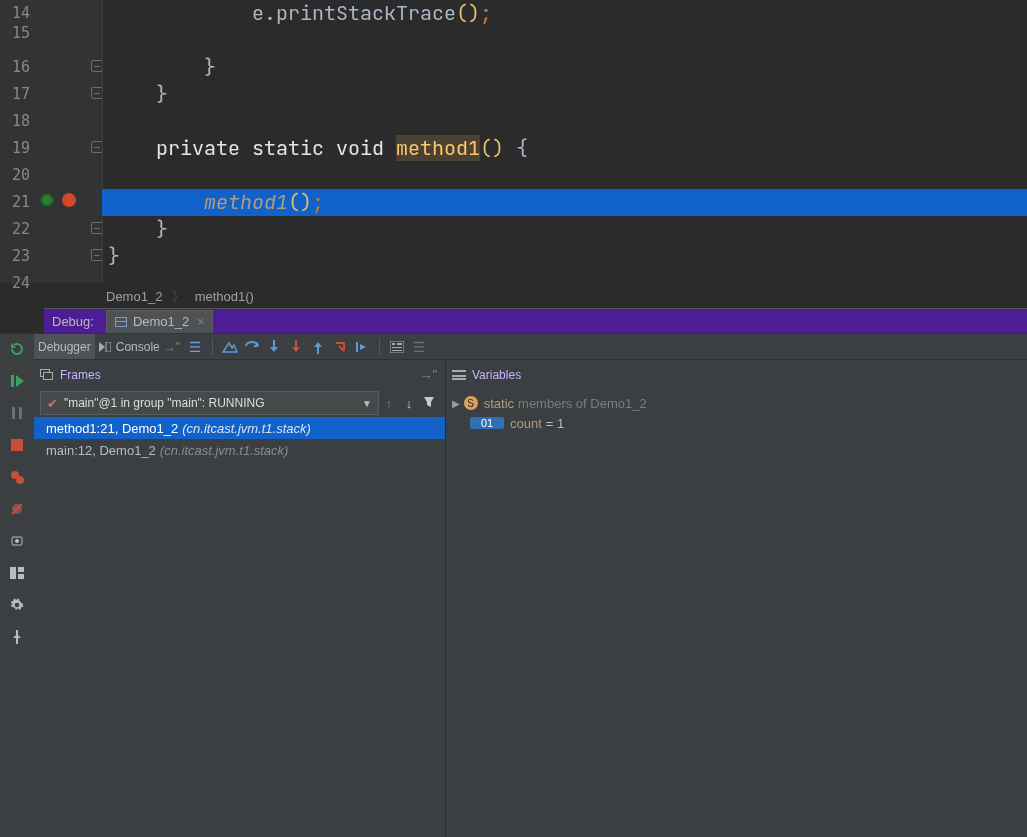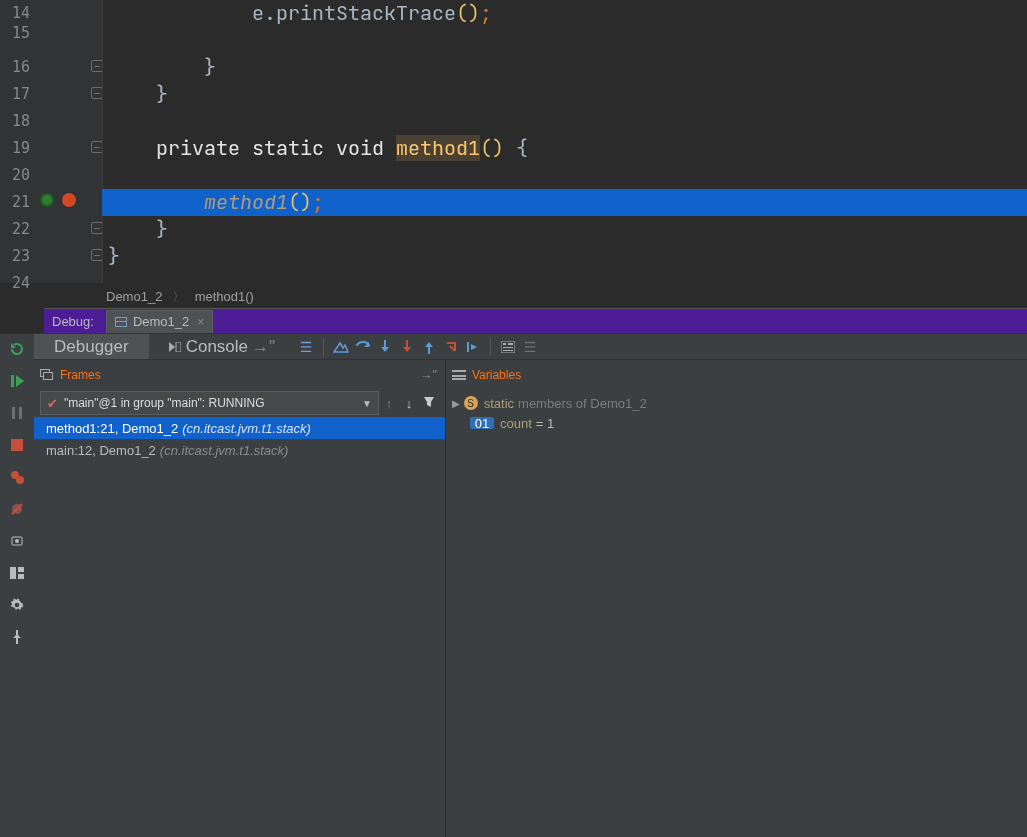--- a/index.html
+++ b/index.html
@@ -80,22 +80,22 @@
   }
   .close-x { margin-left: 8px; color: #888; font-size: 12px; }
 
   
   .dbg-tools {
     position: absolute; left: 34px; right: 0; top: 333px; height: 26px;
     background: #3c3f41; border-top: 1px solid #323232;
     display: flex; align-items: center;
   }
   .tool-tab {
-    height: 26px; display: inline-flex; align-items: center; padding: 0 20px;
-    font-size: 17px; color: #bbb; cursor: default;
+    height: 26px; display: inline-flex; align-items: center; padding: 0 4px;
+    font-size: 12px; color: #bbb; cursor: default;
   }
   .tool-tab.active { background: #4e5254; }
   .sep-v { width: 1px; height: 18px; background: #555; margin: 0 6px; }
   .tbtn {
     width: 22px; height: 22px; display: inline-flex; align-items: center;
     justify-content: center; color: #6aa0d8; font-size: 14px;
   }
   .tbtn.dim { color: #6f6f6f; }
 
   
@@ -111,21 +111,21 @@
   .panes-hdr {
     position: absolute; left: 34px; right: 0; top: 359px; height: 30px;
     background: #3c3f41; border-top: 1px solid #323232;
     display: flex;
   }
   .ph-left {
     width: 412px; display: flex; align-items: center; padding-left: 6px;
     border-right: 1px solid #2b2b2b;
   }
   .ph-right { flex: 1; display: flex; align-items: center; padding-left: 6px; }
-  .ph-lab { font-size: 12px; color: #f97316; }
+  .ph-lab { font-size: 12px; color: #c4b5fd; }
   .stack-icon {
     width: 14px; height: 12px; margin-right: 6px; position: relative;
   }
   .stack-icon div {
     position: absolute; width: 10px; height: 8px; border: 1px solid #aaa;
   }
   .stack-icon div:first-child { left: 0; top: 0; }
   .stack-icon div:last-child  { left: 3px; top: 3px; background: #3c3f41; }
   .bars-icon {
     width: 14px; height: 10px; margin-right: 6px;
@@ -171,21 +171,21 @@
     padding-left: 6px; font-size: 13px;
   }
   .tri { color: #9a9a9a; font-size: 10px; margin-right: 4px; }
   .badge {
     width: 14px; height: 14px; border-radius: 50%; display: inline-flex;
     align-items: center; justify-content: center; font-size: 10px;
     color: #2b2b2b; margin-right: 6px;
   }
   .badge-s { background: #d9a35b; }
   .badge-01 {
-    width: 24px; height: 12px; background: #2f6fb5; color: #fff; font-size: 13px;
+    width: 34px; height: 12px; background: #2f6fb5; color: #fff; font-size: 11px;
     border-radius: 2px; display: inline-flex; align-items: center; justify-content: center;
     margin: 0 6px 0 18px;
   }
   .v-name { color: #b09d79; }
   .v-dim  { color: #7c7c7c; margin-left: 4px; }
   .v-val  { color: #bbbbbb; margin-left: 4px; }
 </style>
 </head>
 <body>
 

